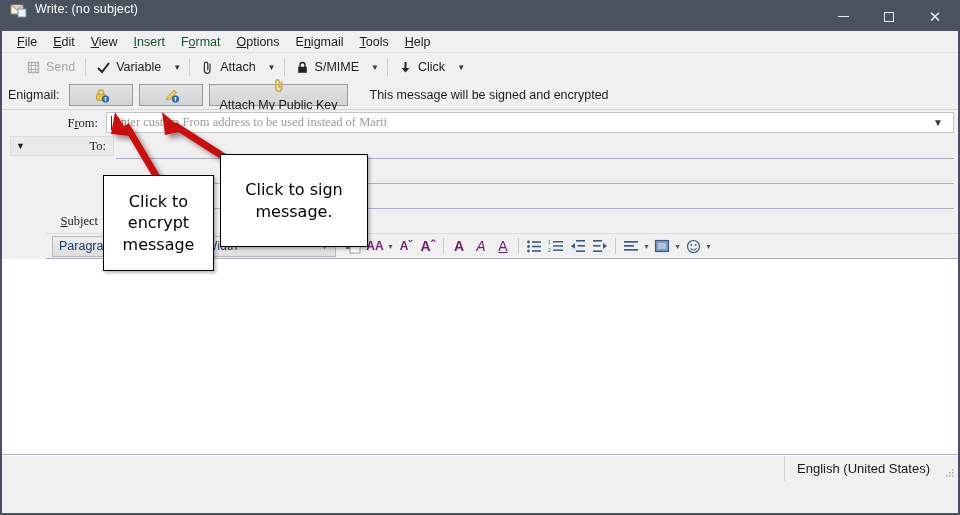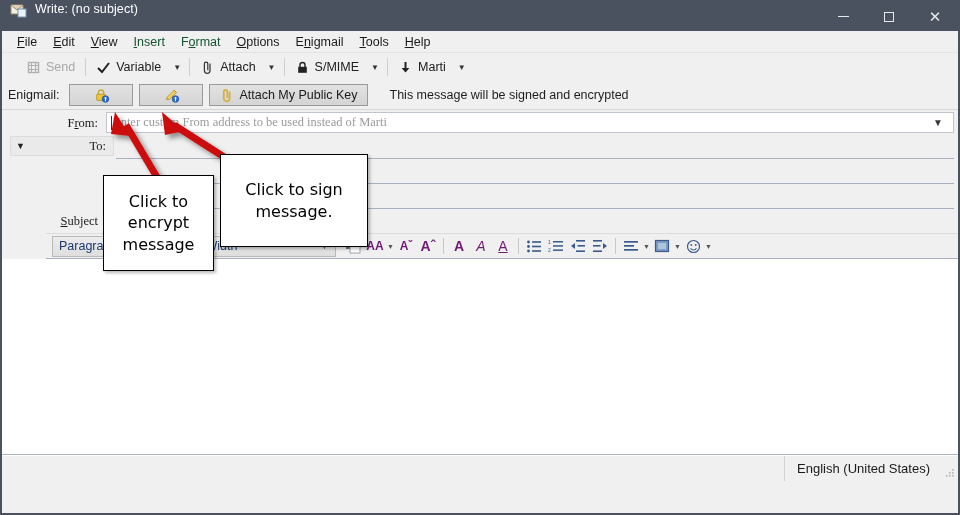--- a/index.html
+++ b/index.html
@@ -101,20 +101,21 @@
     height: 22px;
     min-width: 60px;
     border: 1px solid #9a9a9a;
     background: linear-gradient(180deg,#e2e2e2 0%, #d4d4d4 100%);
     display: flex; align-items: center; justify-content: center;
     gap: 5px;
     margin-right: 6px;
     padding: 0 9px;
     font-size: 12.5px;
     color: #1a1a1a;
+    flex-direction: column;
   }
   .enig-status { margin-left: 16px; color: #1d1d1d; }
 
   
   .headers { background: #f0f0f0; position: relative; font-family: Liberation Serif, serif; }
   .hrow {
     display: flex;
     align-items: center;
     height: 22px;
     font-size: 12.5px;
@@ -329,21 +330,21 @@
     <div class="tb-arrow">▼</div>
     <div class="tb-sep"></div>
 
     <div class="tb-btn">
       <span class="ic">
         <svg width="15" height="15" viewBox="0 0 15 15">
           <path d="M7.5 2 V9" stroke="#222" stroke-width="2" fill="none"></path>
           <path d="M3.6 8 L7.5 12.6 L11.4 8 Z" fill="#222"></path>
         </svg>
       </span>
-      <span>Marti</span>
+      <span>Click</span>
     </div>
     <div class="tb-arrow">▼</div>
   </div>
 
   <div class="enigbar">
     <div class="enig-label">Enigmail:</div>
 
     <div class="enig-btn" id="btn-encrypt" style="width:64px;">
       <span class="ic">
         <svg width="16" height="15" viewBox="0 0 16 15">

